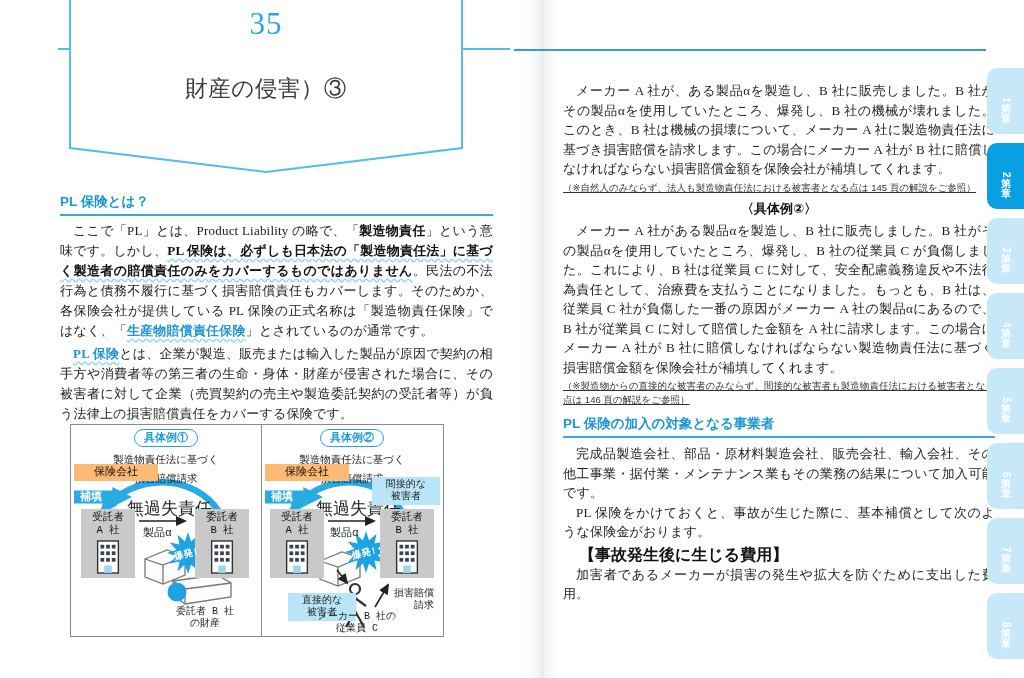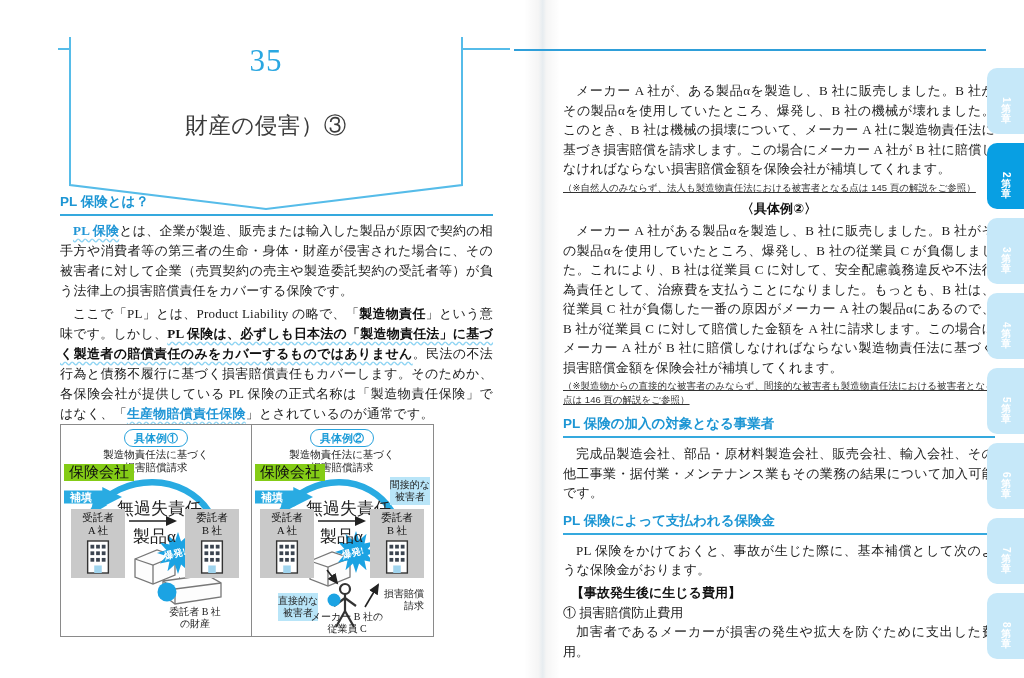--- a/index.html
+++ b/index.html
@@ -2,83 +2,83 @@
 <html><head>
 <meta charset="utf-8">
 <style>
   html,body{margin:0;padding:0;background:#f6f6f6;}
   .canvas{position:relative;width:1024px;height:678px;background:#ffffff;overflow:hidden;
           font-family:"Liberation Serif","DejaVu Serif",serif;color:#1c1c1c;}
   .gutter{position:absolute;left:524px;top:0;width:36px;height:678px;
           background:linear-gradient(to right,rgba(0,0,0,0) 0%,rgba(0,0,0,.04) 40%,rgba(120,150,170,.18) 52%,rgba(0,0,0,.04) 62%,rgba(0,0,0,0) 100%);}
   
   .rule{position:absolute;height:2px;background:#56bce9;}
-  .banner{position:absolute;left:69px;top:0;width:394px;height:176px;z-index:2;margin-top:37px;}
+  .banner{position:absolute;left:69px;top:0;width:394px;height:176px;z-index:2;}
   .banner svg{position:absolute;left:0;top:0;}
   .banner .num{position:absolute;left:0;right:0;top:6px;text-align:center;
                font-size:31px;color:#2aa7e1;letter-spacing:1px;}
   .banner .ttl{position:absolute;left:0;right:0;top:44px;text-align:center;
                font-size:22.5px;line-height:30px;color:#3b3b3b;letter-spacing:.5px;}
   
   .col-left{position:absolute;left:60px;top:193px;width:433px;}
   .sec-head{font-family:"Liberation Sans","DejaVu Sans",sans-serif;font-weight:bold;
             font-size:13.5px;color:#1d96d4;border-bottom:2px solid #35a9de;
             padding-bottom:3px;margin:0 0 5px 0;}
   p.body{margin:3px 0 0 0;font-size:13px;line-height:20px;text-align:justify;
          text-indent:1em;letter-spacing:.2px;}
   .term{color:#2196d6;font-weight:bold;text-decoration:underline;
         text-decoration-style:wavy;text-decoration-color:#8ed4f3;text-underline-offset:3px;}
   .wavy{font-weight:bold;color:#111;text-decoration:underline;text-decoration-style:wavy;
         text-decoration-color:#8ed4f3;text-underline-offset:3px;}
   b.bk{color:#111;}
   
-  .diagram{position:absolute;left:60px;top:424px;width:372px;height:211px;
+  .diagram{position:absolute;left:70px;top:424px;width:372px;height:211px;
            border:1.5px solid #8a8a8a;display:flex;background:#fff;
-           font-family:Liberation Serif, serif;}
+           font-family:Liberation Mono, monospace;}
   .panel{position:relative;height:100%;}
   .panel.p1{width:190px;border-right:1.5px solid #8a8a8a;}
   .panel.p2{width:180px;}
   .panel svg.shapes{position:absolute;left:0;top:0;}
   .badge{position:absolute;top:4px;left:50%;transform:translateX(-50%);
          background:#fff;border:1.5px solid #2aa3dd;border-radius:9px;color:#1d9cd8;
          font-weight:bold;font-size:11px;padding:0 9px;line-height:16px;white-space:nowrap;}
   .claim{position:absolute;top:23px;left:0;right:0;text-align:center;
          font-size:10.5px;line-height:13px;color:#222;}
-  .claim span{display:block;}
-  .graybox{position:absolute;background:#84cc16;color:#111;font-size:15px;
-           padding:2px 5px;line-height:13px;white-space:nowrap;}
+  .claim span{display:block;margin-top:6px;}
+  .graybox{position:absolute;background:#fdba74;color:#111;font-size:11px;
+           padding:2px 20px;line-height:13px;white-space:nowrap;}
   .hoten{position:absolute;width:52px;height:20px;background:#29abe2;color:#fff;
          font-weight:bold;font-size:11px;line-height:20px;text-align:left;padding-left:6px;
          clip-path:polygon(0 18%,66% 18%,66% 0,100% 50%,66% 100%,66% 82%,0 82%);}
   .mukashitsu{position:absolute;font-size:17px;color:#222;white-space:nowrap;}
   .company{position:absolute;width:54px;background:#c9c9c9;text-align:center;
            padding:2px 0 3px 0;font-size:10.5px;line-height:13px;color:#111;}
   .company span{display:block;}
   .company svg{display:block;margin:2px auto 0 auto;}
-  .plabel{position:absolute;font-size:17px;color:#222;white-space:nowrap;}
+  .plabel{position:absolute;font-size:11px;color:#222;white-space:nowrap;}
   .boom{position:absolute;color:#fff;font-weight:bold;font-size:9.5px;
         transform:rotate(-14deg);white-space:nowrap;}
   .bluelabel{position:absolute;background:#b9e5f8;color:#222;font-size:10px;
-             line-height:12px;text-align:center;padding:2px 0;}
+             line-height:12px;text-align:center;padding:2px 14px;}
   .bluelabel span{display:block;}
   .smalllabel{position:absolute;font-size:10px;line-height:12px;color:#222;text-align:center;}
   .smalllabel span{display:block;}
   
   .hdr{position:absolute;left:545px;top:29px;width:410px;text-align:right;
        font-family:"Liberation Sans","DejaVu Sans",sans-serif;
        font-size:10.5px;color:#74c2ea;letter-spacing:.5px;}
   .col-right{position:absolute;left:563px;top:78px;width:432px;}
   .ex-head{font-family:"Liberation Sans","DejaVu Sans",sans-serif;font-weight:bold;
            font-size:13px;text-align:center;margin:0 0 2px 0;color:#111;}
   .col-right p.body{line-height:19.5px;}
   .note{font-family:"Liberation Sans","DejaVu Sans",sans-serif;font-size:9.5px;
         line-height:13.5px;color:#333;margin:2px 0 4px 0;text-align:justify;text-decoration:underline;}
   .col-right .sec-head{margin:9px 0 6px 0;}
   .cost-head{font-family:"Liberation Sans","DejaVu Sans",sans-serif;font-weight:bold;
-             font-size:13px;color:#111;margin:3px 0 0 8px;line-height:20px;}
+             font-size:16px;color:#111;margin:3px 0 0 16px;line-height:20px;}
   .item-label{font-size:13px;line-height:19.5px;}
   .item-desc{font-size:13px;line-height:19.5px;text-indent:1em;text-align:justify;}
   
   .tab{position:absolute;left:987px;width:37px;height:66px;border-radius:10px 0 0 10px;
        background:#c6e8f9;display:flex;align-items:center;justify-content:center;
        writing-mode:vertical-rl;font-family:"Liberation Sans","DejaVu Sans",sans-serif;
        font-size:10px;font-weight:bold;color:#ffffff;letter-spacing:2px;}
   .tab.active{background:#089fe3;}
 </style>
 </head>
@@ -99,22 +99,22 @@
     </svg>
     <div class="num">35</div>
     <div class="ttl">
       <br>
       <span>財産の侵害）③</span><br>
     </div>
   </div>
 
   <div class="col-left">
     <div class="sec-head">PL 保険とは？</div>
+    <p class="body"><span>ここで「PL」とは、Product Liability の略で、「</span><b class="bk">製造物責任</b><span>」という意味です。しかし、</span><span class="wavy">PL 保険は、必ずしも日本法の「製造物責任法」に基づく製造者の賠償責任のみをカバーするものではありません</span><span>。民法の不法行為と債務不履行に基づく損害賠償責任もカバーします。そのためか、各保険会社が提供している PL 保険の正式名称は「製造物責任保険」ではなく、「</span><b class="term">生産物賠償責任保険</b><span>」とされているのが通常です。</span></p>
     <p class="body"><b class="term">PL 保険</b><span>とは、企業が製造、販売または輸入した製品が原因で契約の相手方や消費者等の第三者の生命・身体・財産が侵害された場合に、その被害者に対して企業（売買契約の売主や製造委託契約の受託者等）が負う法律上の損害賠償責任をカバーする保険です。</span></p>
-    <p class="body"><span>ここで「PL」とは、Product Liability の略で、「</span><b class="bk">製造物責任</b><span>」という意味です。しかし、</span><span class="wavy">PL 保険は、必ずしも日本法の「製造物責任法」に基づく製造者の賠償責任のみをカバーするものではありません</span><span>。民法の不法行為と債務不履行に基づく損害賠償責任もカバーします。そのためか、各保険会社が提供している PL 保険の正式名称は「製造物責任保険」ではなく、「</span><b class="term">生産物賠償責任保険</b><span>」とされているのが通常です。</span></p>
   </div>
 
   <div class="diagram">
 
     <div class="panel p1">
       <svg class="shapes" width="189" height="208" viewBox="0 0 189 208">
         <defs>
           <marker id="mBlue" markerUnits="userSpaceOnUse" markerWidth="20" markerHeight="20" refX="13" refY="10" orient="auto">
             <path d="M0,2 L18,10 L0,18 Z" fill="#29abe2"></path>
           </marker>
@@ -282,24 +282,22 @@
   </div>
 
   <div class="col-right">
     <p class="body">メーカー A 社が、ある製品αを製造し、B 社に販売しました。B 社がその製品αを使用していたところ、爆発し、B 社の機械が壊れました。このとき、B 社は機械の損壊について、メーカー A 社に製造物責任法に基づき損害賠償を請求します。この場合にメーカー A 社が B 社に賠償しなければならない損害賠償金額を保険会社が補填してくれます。</p>
     <div class="note">（※自然人のみならず、法人も製造物責任法における被害者となる点は 145 頁の解説をご参照）</div>
     <div class="ex-head" style="margin-top:6px;">〈具体例②〉</div>
     <p class="body">メーカー A 社がある製品αを製造し、B 社に販売しました。B 社がその製品αを使用していたところ、爆発し、B 社の従業員 C が負傷しました。これにより、B 社は従業員 C に対して、安全配慮義務違反や不法行為責任として、治療費を支払うことになりました。もっとも、B 社は、従業員 C 社が負傷した一番の原因がメーカー A 社の製品αにあるので、B 社が従業員 C に対して賠償した金額を A 社に請求します。この場合にメーカー A 社が B 社に賠償しなければならない製造物責任法に基づく損害賠償金額を保険会社が補填してくれます。</p>
     <div class="note">（※製造物からの直接的な被害者のみならず、間接的な被害者も製造物責任法における被害者となる点は 146 頁の解説をご参照）</div>
     <div class="sec-head">PL 保険の加入の対象となる事業者</div>
     <p class="body" style="margin-top:0;">完成品製造会社、部品・原材料製造会社、販売会社、輸入会社、その他工事業・据付業・メンテナンス業もその業務の結果について加入可能です。</p>
-    <div class="sec-head">PL 保険によって支払われる保険金</div>
     <p class="body" style="margin-top:0;">PL 保険をかけておくと、事故が生じた際に、基本補償として次のような保険金がおります。</p>
     <div class="cost-head">【事故発生後に生じる費用】</div>
-    <div class="item-label">① 損害賠償防止費用</div>
     <div class="item-desc">加害者であるメーカーが損害の発生や拡大を防ぐために支出した費用。</div>
 
   </div>
 
   <div class="tab" style="top:68px;">第1章</div>
   <div class="tab active" style="top:143px;">第2章</div>
   <div class="tab" style="top:218px;">第3章</div>
   <div class="tab" style="top:293px;">第4章</div>
   <div class="tab" style="top:368px;">第5章</div>
   <div class="tab" style="top:443px;">第6章</div>

